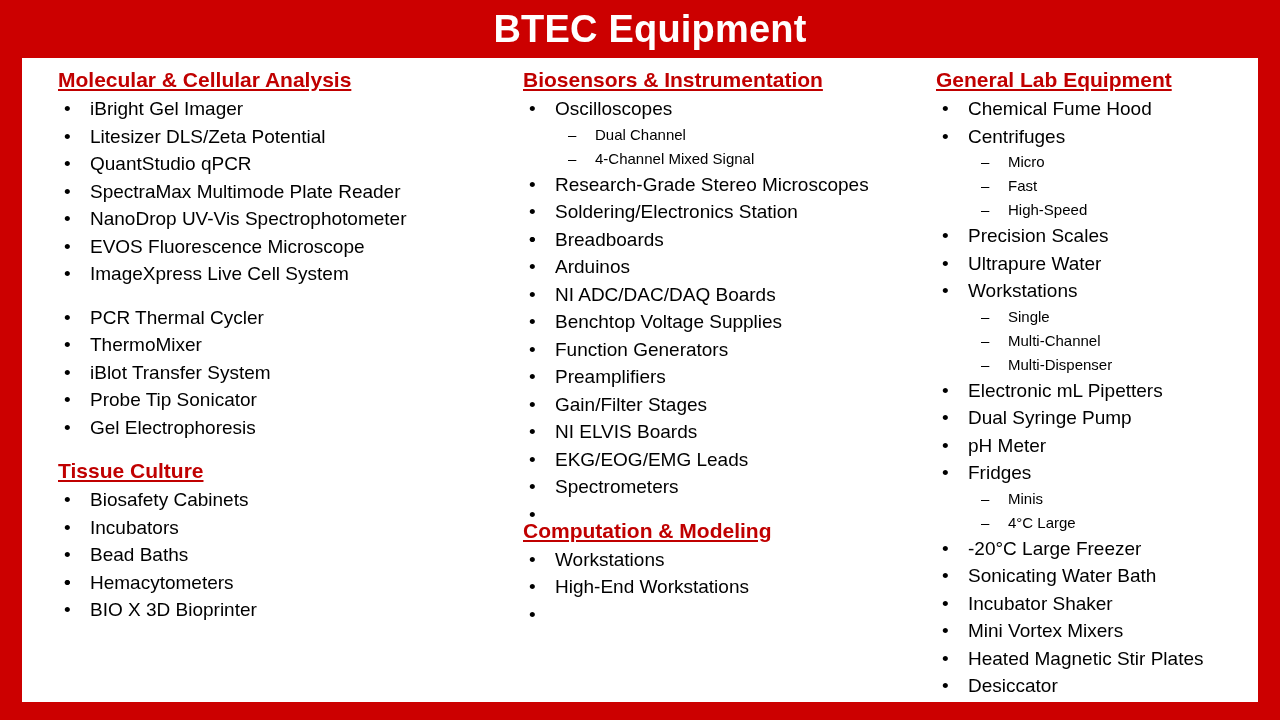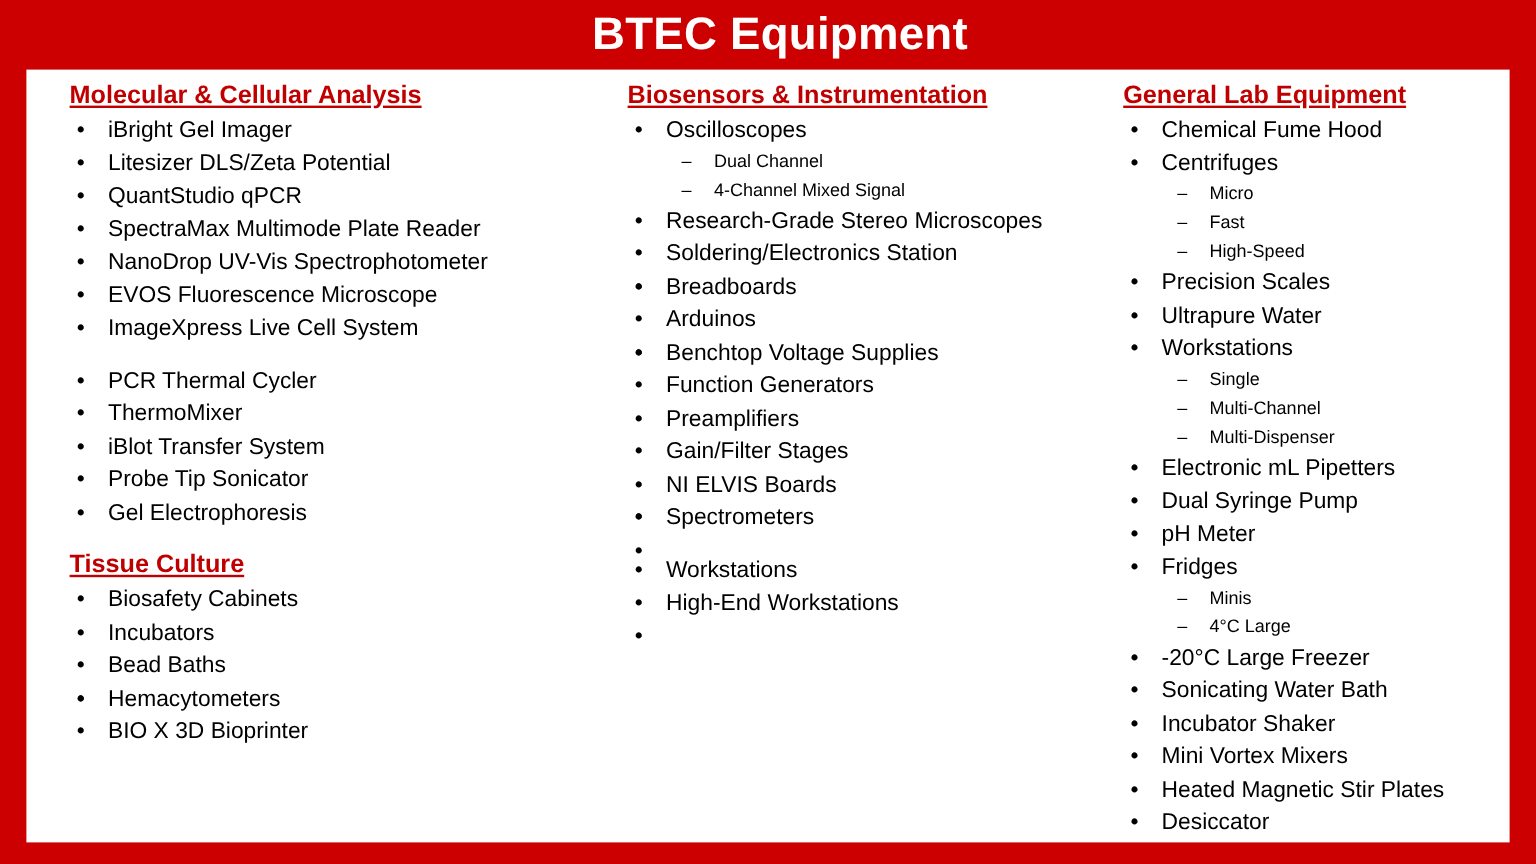--- a/index.html
+++ b/index.html
@@ -187,32 +187,33 @@
               <li class="bullet-item"><span class="bullet-marker">•</span><span>Oscilloscopes</span></li>
               <ul class="sub-list">
                 <li class="sub-item"><span class="dash-marker">–</span><span>Dual Channel</span></li>
                 <li class="sub-item"><span class="dash-marker">–</span><span>4-Channel Mixed Signal</span></li>
               </ul>
               <li class="bullet-item"><span class="bullet-marker">•</span><span>Research-Grade Stereo Microscopes</span></li>
               <li class="bullet-item"><span class="bullet-marker">•</span><span>Soldering/Electronics Station</span></li>
               <li class="bullet-item"><span class="bullet-marker">•</span></li>
               <li class="bullet-item"><span class="bullet-marker">•</span><span>Breadboards</span></li>
               <li class="bullet-item"><span class="bullet-marker">•</span><span>Arduinos</span></li>
-              <li class="bullet-item"><span class="bullet-marker">•</span></li>
+              <li class="bullet-item"><span class="bullet-marker">•</span><span>NI ADC/DAC/DAQ Boards</span></li>
               <li class="bullet-item"><span class="bullet-marker">•</span><span>Benchtop Voltage Supplies</span></li>
               <li class="bullet-item"><span class="bullet-marker">•</span><span>Function Generators</span></li>
               <li class="bullet-item"><span class="bullet-marker">•</span><span>Preamplifiers</span></li>
               <li class="bullet-item"><span class="bullet-marker">•</span><span>Gain/Filter Stages</span></li>
               <li class="bullet-item"><span class="bullet-marker">•</span><span>NI ELVIS Boards</span></li>
-              <li class="bullet-item"><span class="bullet-marker">•</span></li>
+              <li class="bullet-item"><span class="bullet-marker">•</span><span>EKG/EOG/EMG Leads</span></li>
               <li class="bullet-item"><span class="bullet-marker">•</span><span>Spectrometers</span></li>
               <li class="bullet-item"><span class="bullet-marker">•</span></li>
             </ul>
           </div>
           <div class="section">
+            <div class="section-heading">Computation &amp; Modeling</div>
             <ul class="bullet-list">
               <li class="bullet-item"><span class="bullet-marker">•</span><span>Workstations</span></li>
               <li class="bullet-item"><span class="bullet-marker">•</span><span>High-End Workstations</span></li>
               <li class="bullet-item"><span class="bullet-marker">•</span></li>
             </ul>
           </div>
         </div>
       <div class="column col-3">
           <div class="section">
             <div class="section-heading">General Lab Equipment</div>

